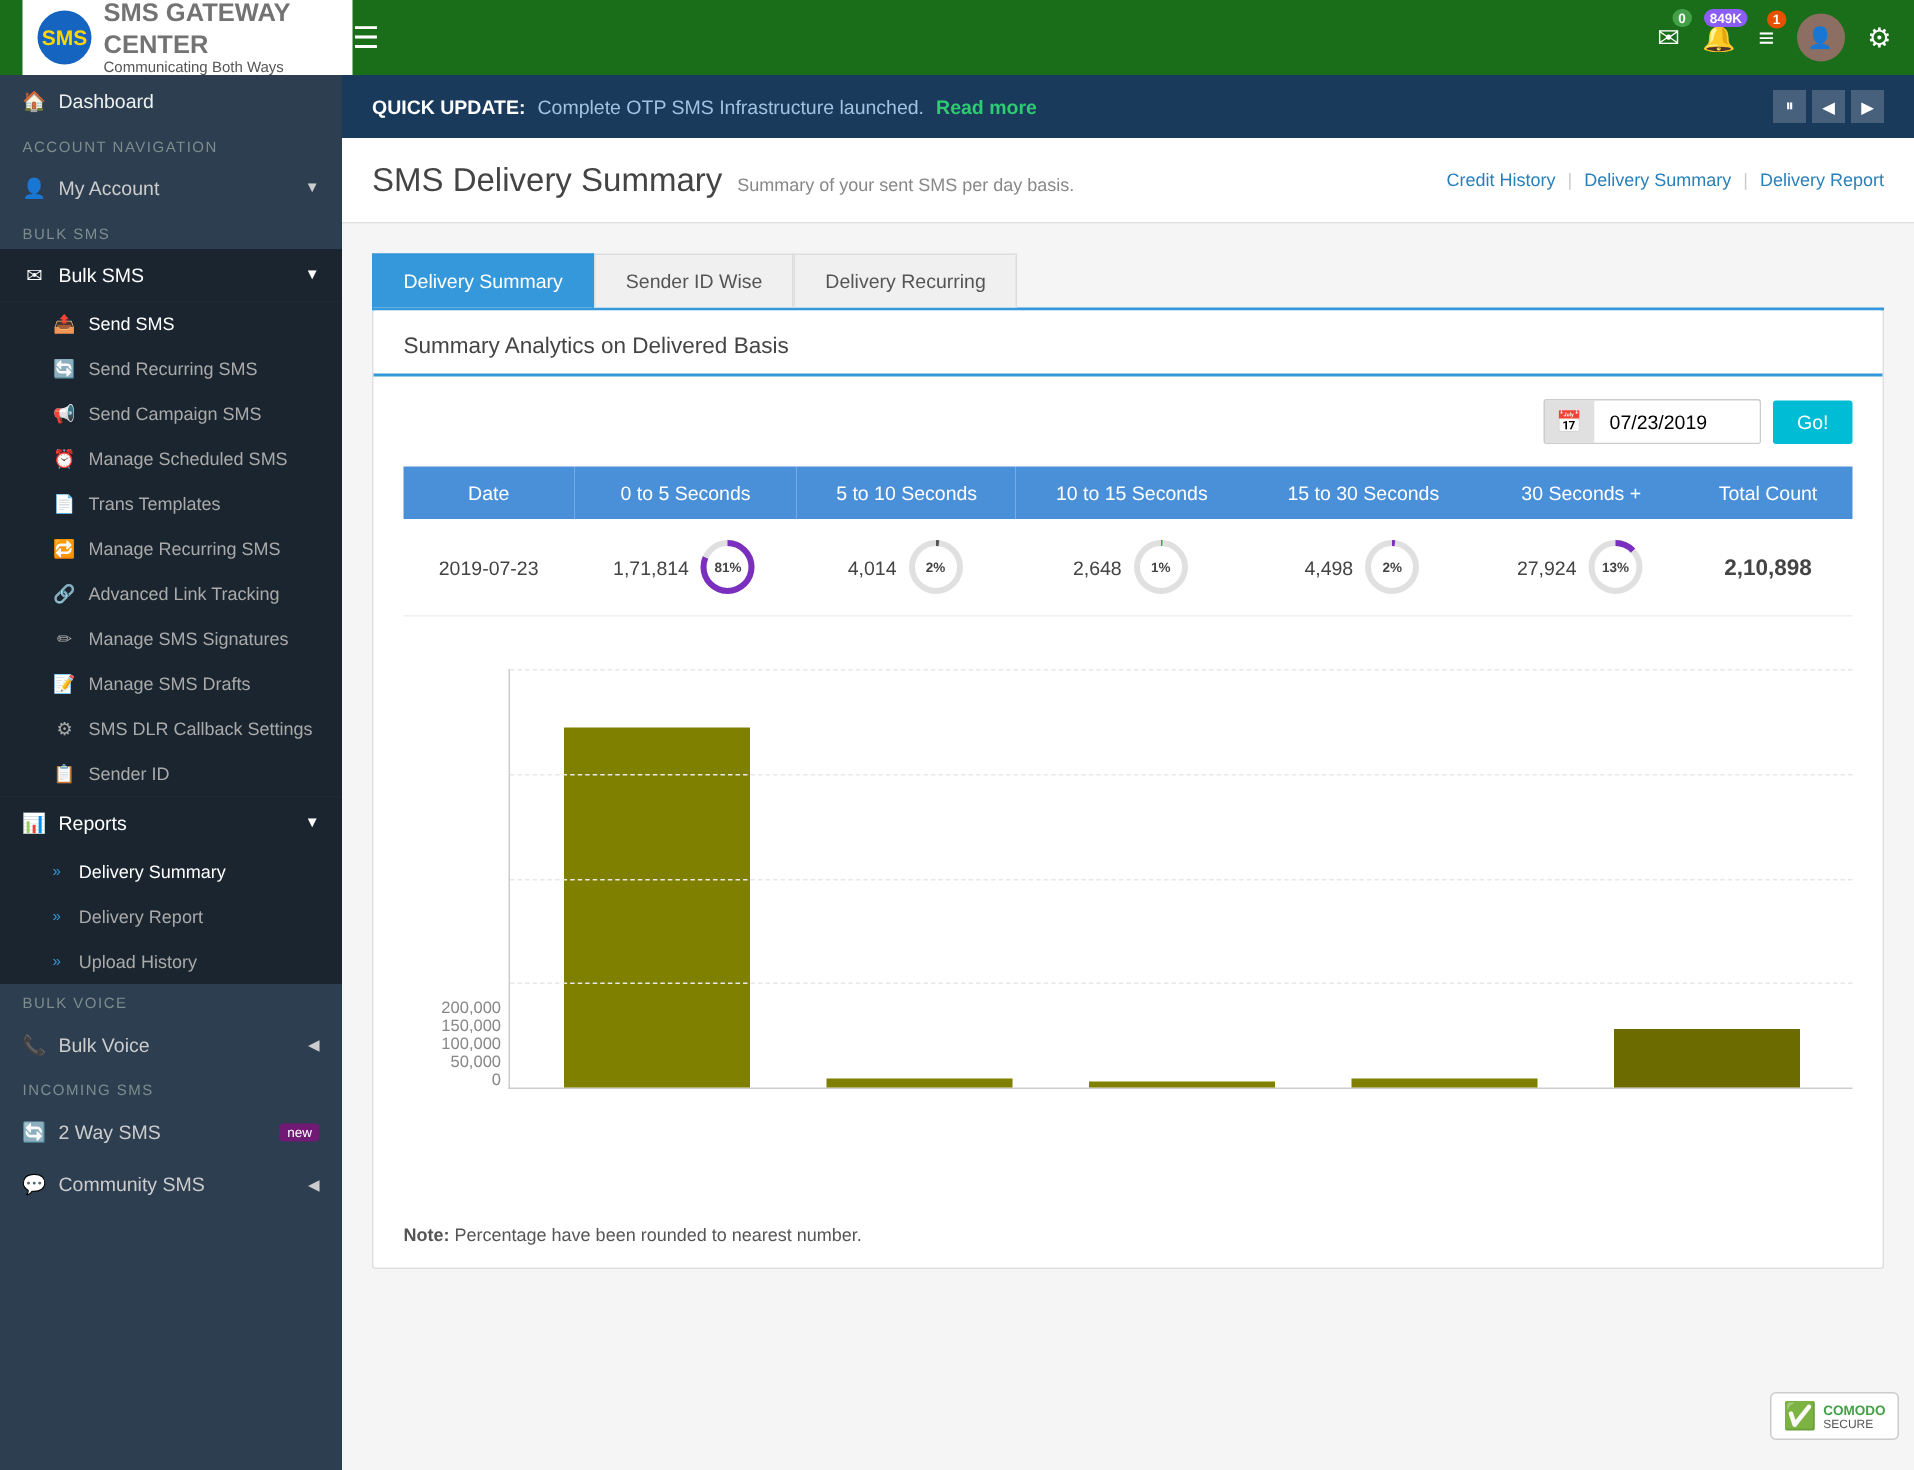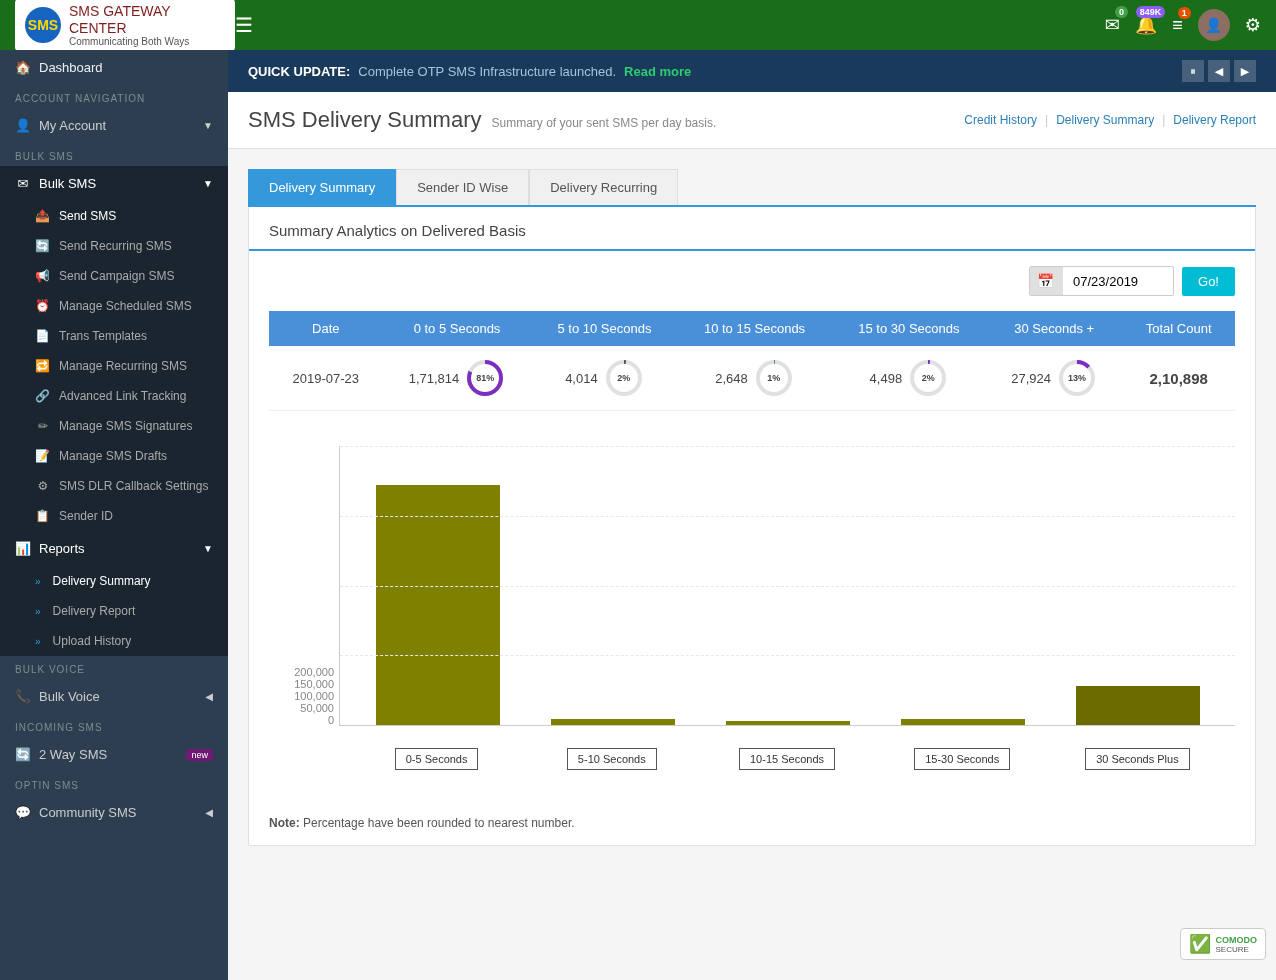--- a/index.html
+++ b/index.html
@@ -30,21 +30,21 @@
       background: #1565C0;
       display: flex;
       align-items: center;
       justify-content: center;
       color: #FFD700;
       font-weight: bold;
       font-size: 14px;
       margin-right: 8px;
       flex-shrink: 0;
     }
-    .logo-text-main { color: #7f1d1d; font-weight: normal; font-size: 14px; line-height: 1.2; }
+    .logo-text-main { color: #737373; font-weight: bold; font-size: 17px; line-height: 1.2; }
     .logo-text-sub { color: #555; font-size: 10px; }
     .header-right {
       display: flex;
       align-items: center;
       gap: 15px;
     }
     .header-icon-btn {
       position: relative;
       color: #fff;
       cursor: pointer;
@@ -424,21 +424,20 @@
       <span class="arrow">◀</span>
     </div>
 
     <div class="sidebar-section-label">INCOMING SMS</div>
     <div class="sidebar-item">
       <span class="icon">🔄</span>
       <span>2 Way SMS</span>
       <span class="new-badge">new</span>
     </div>
 
-    <div class="sidebar-section-label">OPTIN SMS</div>
 
     <div class="sidebar-item">
       <span class="icon">💬</span>
       <span>Community SMS</span>
       <span class="arrow">◀</span>
     </div>
   </div>
 
   <div class="main-content">
 
@@ -602,37 +601,20 @@
 
               <div style="flex:1;display:flex;flex-direction:column;align-items:center;justify-content:flex-end;height:100%;">
                 <div style="width:80%;background:#808000;height:2.3%;"></div>
               </div>
 
               <div style="flex:1;display:flex;flex-direction:column;align-items:center;justify-content:flex-end;height:100%;">
                 <div style="width:80%;background:#6b6b00;height:14%;"></div>
               </div>
             </div>
 
-            <div style="position:absolute;left:70px;right:0;bottom:0;height:55px;display:flex;align-items:center;padding:0 20px;gap:20px;">
-              <div style="flex:1;display:flex;justify-content:center;">
-                <div style="border:1px solid #555;padding:4px 10px;font-size:11px;color:#333;text-align:center;">0-5 Seconds</div>
-              </div>
-              <div style="flex:1;display:flex;justify-content:center;">
-                <div style="border:1px solid #555;padding:4px 10px;font-size:11px;color:#333;text-align:center;">5-10 Seconds</div>
-              </div>
-              <div style="flex:1;display:flex;justify-content:center;">
-                <div style="border:1px solid #555;padding:4px 10px;font-size:11px;color:#333;text-align:center;">10-15 Seconds</div>
-              </div>
-              <div style="flex:1;display:flex;justify-content:center;">
-                <div style="border:1px solid #555;padding:4px 10px;font-size:11px;color:#333;text-align:center;">15-30 Seconds</div>
-              </div>
-              <div style="flex:1;display:flex;justify-content:center;">
-                <div style="border:1px solid #555;padding:4px 10px;font-size:11px;color:#333;text-align:center;">30 Seconds Plus</div>
-              </div>
-            </div>
           </div>
         </div>
 
         <div class="chart-note">
           <strong>Note:</strong>
           <span>Percentage have been rounded to nearest number.</span>
         </div>
       </div>
     </div>
   </div>

